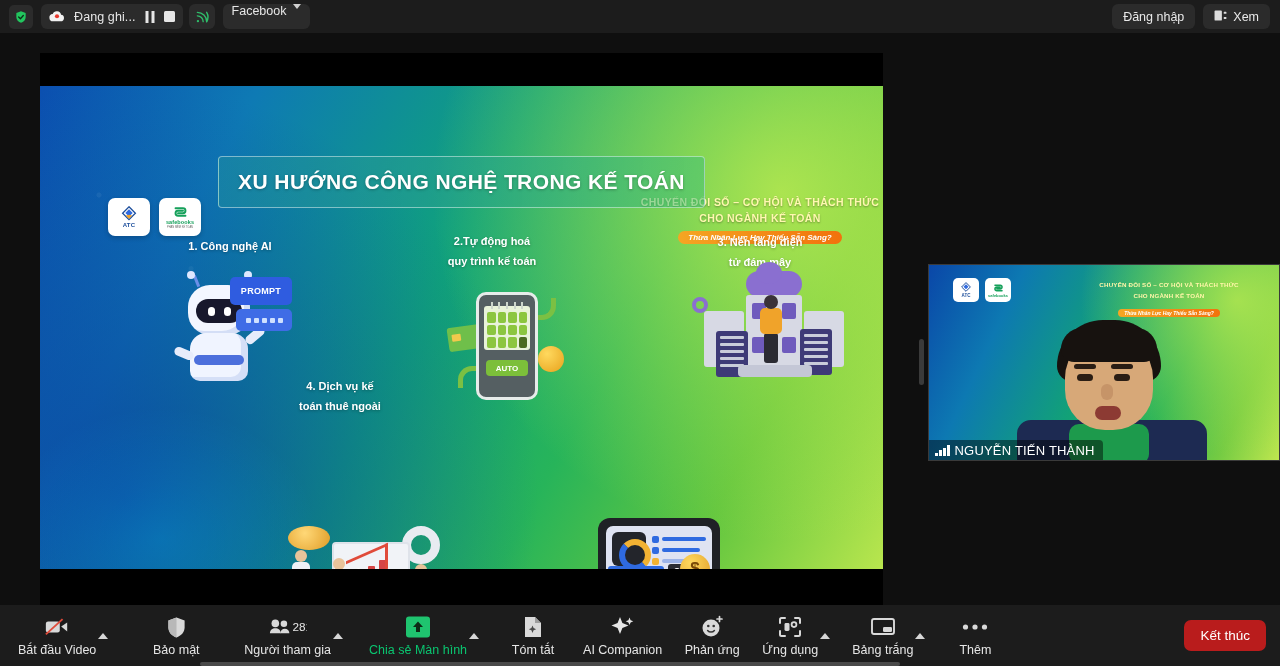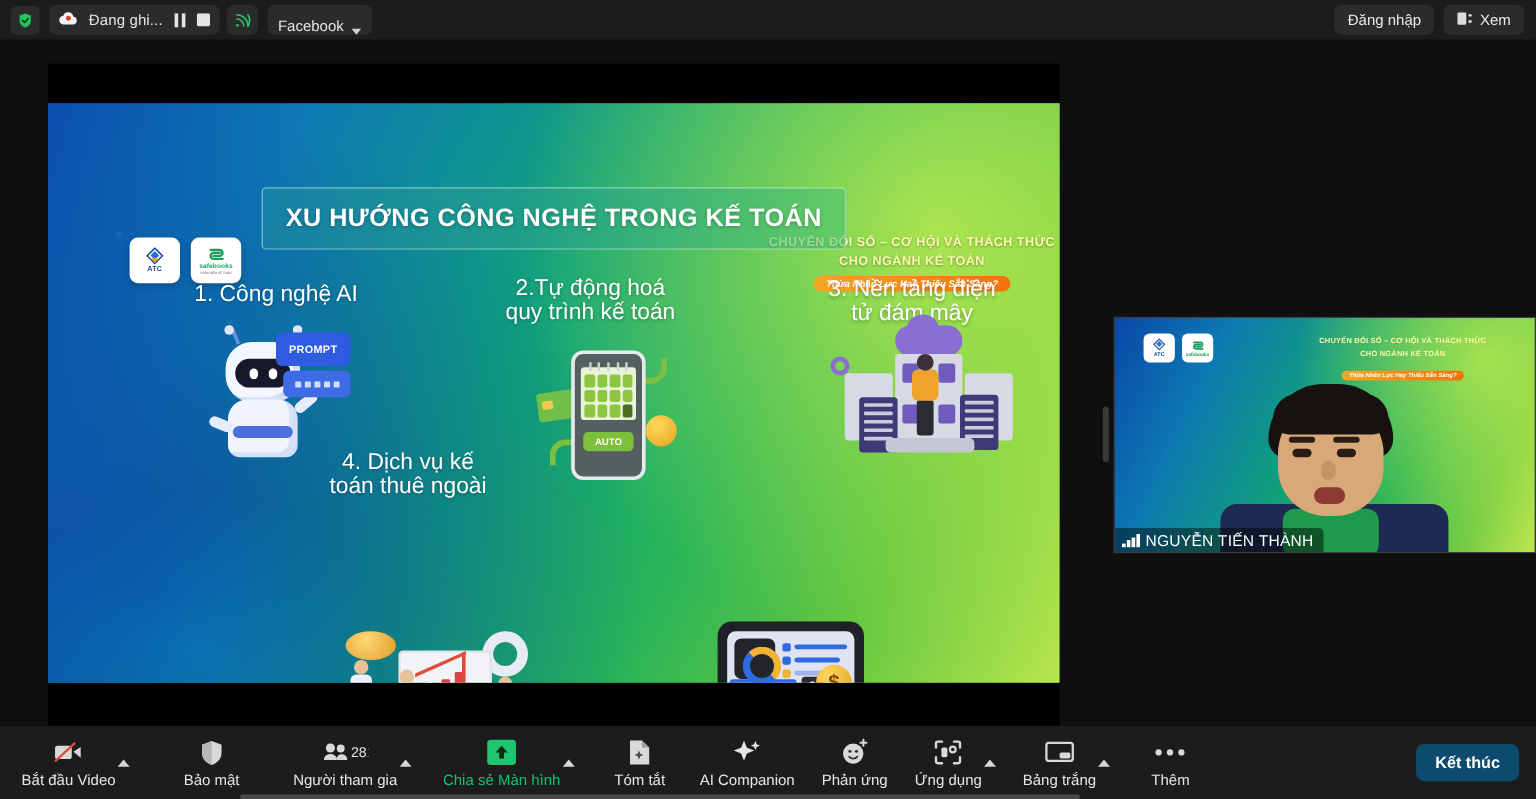--- a/index.html
+++ b/index.html
@@ -28,21 +28,21 @@
     display: flex; align-items: center; padding: 0 8px; gap: 9px;
   }
   .rec-label { color: #e6e6e6; font-size: 12.5px; letter-spacing: .1px; }
   .rec-btn { display: flex; align-items: center; justify-content: center; cursor: pointer; }
   .stream-box {
     margin-left: 6px; width: 26px; height: 25px; background: #2b2b2b; border-radius: 6px;
     display: flex; align-items: center; justify-content: center;
   }
   .fb-pill {
     margin-left: 8px; height: 25px; background: #2b2b2b; border-radius: 6px;
-    display: flex; align-items: flex-end; gap: 7px; padding: 0 9px;
+    display: flex; align-items: flex-start; gap: 7px; padding: 0 9px;
     color: #e6e6e6; font-size: 12.5px; cursor: pointer;
   }
   .topbar-right {
     margin-left: auto; display: flex; align-items: center; gap: 8px; margin-right: 10px;
   }
   .tb-btn {
     height: 25px; background: #2b2b2b; border-radius: 6px;
     display: flex; align-items: center; gap: 6px; padding: 0 11px;
     color: #e9e9e9; font-size: 12.5px; cursor: pointer;
   }
@@ -106,21 +106,21 @@
     border: 1px solid rgba(255,255,255,.45);
     border-radius: 4px;
     display: flex; align-items: center; justify-content: center;
   }
   .title-bar span {
     color: #fff; font-size: 21px; font-weight: bold; letter-spacing: .4px;
     text-shadow: 0 1px 3px rgba(0,0,0,.28);
   }
 
   .pt-label {
-    position: absolute; color: #fff; font-size: 19px; font-weight: normal;
+    position: absolute; color: #fff; font-size: 11px; font-weight: bold;
     line-height: 20px; text-align: center; text-shadow: 0 1px 3px rgba(0,0,0,.3);
   }
   .pt1 { left: 90px;  top: 150px; width: 200px; }
   .pt2 { left: 352px; top: 145px; width: 200px; }
   .pt3 { left: 620px; top: 146px; width: 200px; }
   .pt4 { left: 200px; top: 290px; width: 200px; }
   .pt5 { left: 460px; top: 290px; width: 200px; }
 
   .art { position: absolute; }
 
@@ -264,22 +264,22 @@
   }
   .tool .glyph { height: 26px; display:flex; align-items:center; justify-content:center; }
   .tool .lbl { color: #e6e6e6; font-size: 12.5px; white-space: nowrap; }
   .tool.active .lbl { color: #0ac570; }
   .arrowup-sm {
     width: 0; height: 0; border-left: 5px solid transparent; border-right: 5px solid transparent;
     border-bottom: 6px solid #d6d6d6; margin-left: 2px; cursor: pointer;
   }
   .split { display:flex; align-items:center; }
   .end-btn {
-    margin-left: auto; margin-right: 14px; background:#0c4a6e; color:#fff;
-    font-size:13.5px; font-weight:bold; border-radius:7px; padding: 8px 16px; cursor:pointer;
+    margin-left: auto; margin-right: 14px; background:#b91c1c; color:#fff;
+    font-size:13.5px; font-weight:normal; border-radius:7px; padding: 8px 16px; cursor:pointer;
   }
   .scrollbar {
     position:absolute; left:200px; bottom:0px; width:700px; height:4px;
     background:#4a4a4a; border-radius:2px;
   }
 </style>
 </head>
 <body>
 
 <div id="app">

